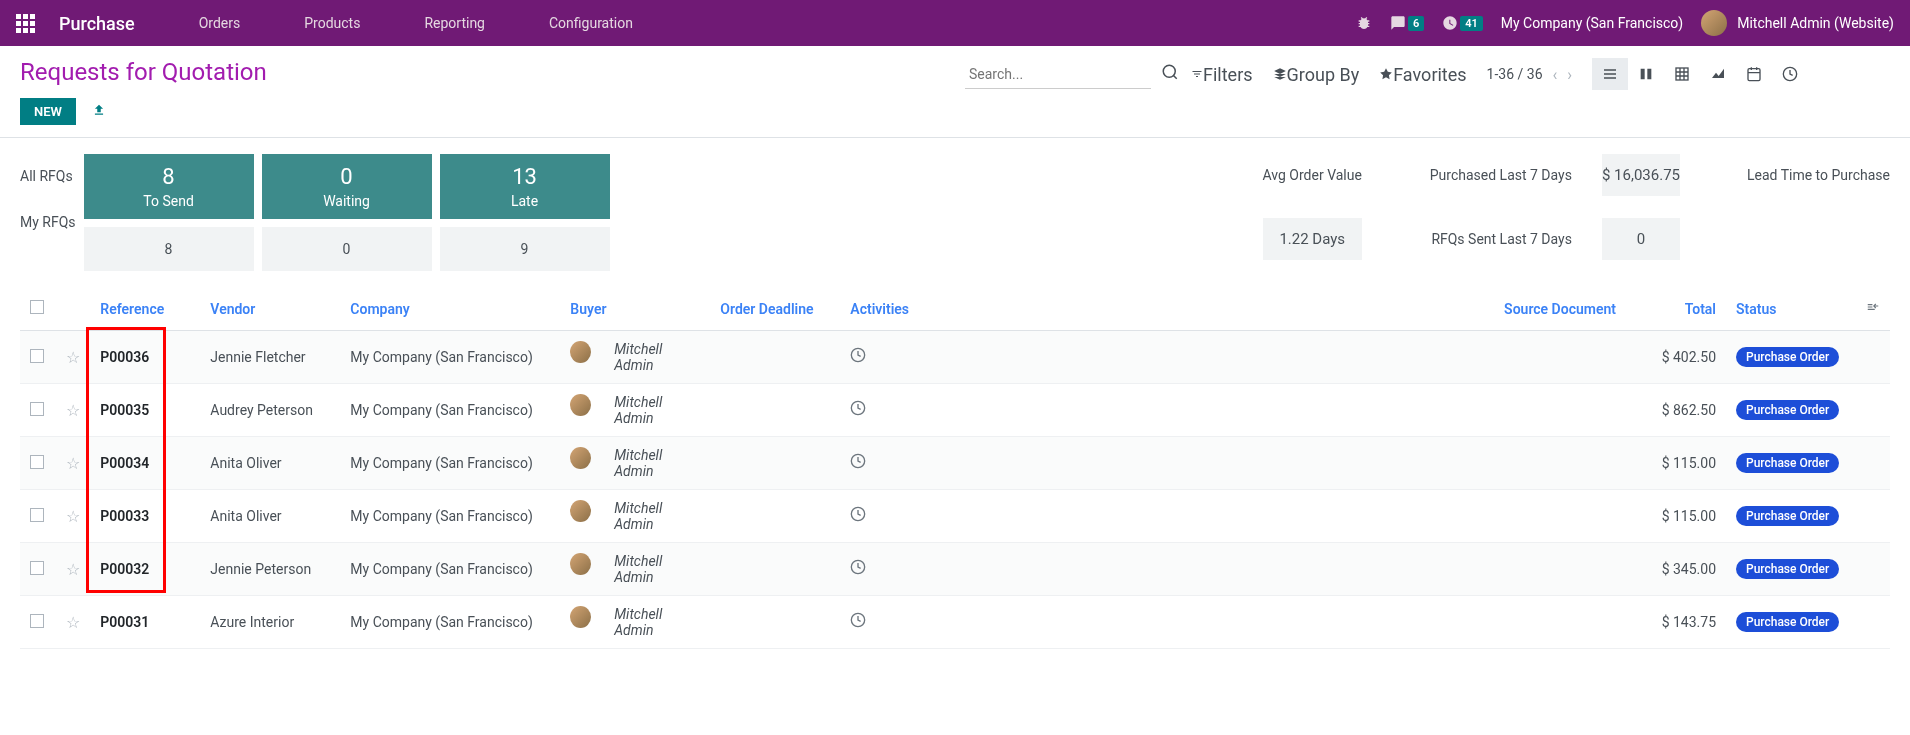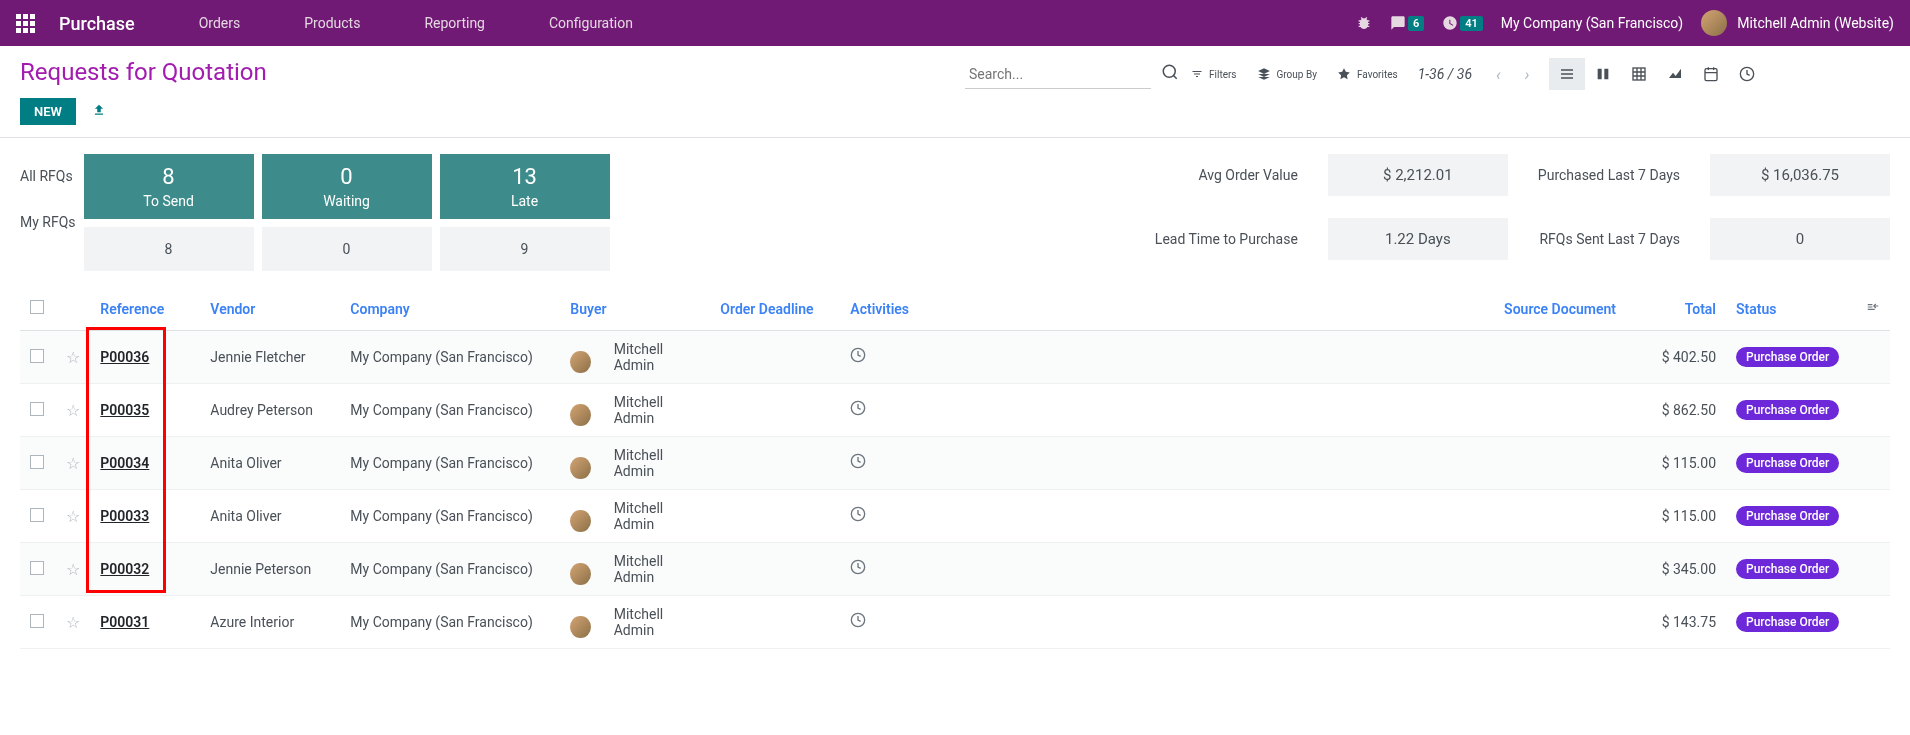--- a/index.html
+++ b/index.html
@@ -26,22 +26,22 @@
 .cp-buttons { display: flex; align-items: center; gap: 16px; }
 .btn-new { background: #017e84; color: #fff; padding: 6px 14px; font-weight: 600; font-size: 13px; border: none; cursor: pointer; }
 .btn-upload { color: #017e84; cursor: pointer; font-size: 14px; }
 
 .search-row { display: flex; align-items: center; gap: 10px; }
 .search-input { flex: 1; border: none; border-bottom: 1px solid #ccc; padding: 6px 4px; font-size: 14px; outline: none; }
 .search-icon-btn { font-size: 18px; color: #495057; cursor: pointer; }
 
 .filter-row { display: flex; align-items: center; gap: 20px; justify-content: flex-end; }
 .filter-group { display: flex; gap: 20px; margin-right: auto; }
-.filter-btn { display: flex; align-items: center; gap: 6px; color: #495057; cursor: pointer; font-size: 10px; }
-.pager { display: flex; align-items: center; gap: 24px; color: #495057; font-size: 14px; font-style: italic; }
+.filter-btn { display: flex; align-items: center; color: #495057; cursor: pointer; font-size: 18px; }
+.pager { display: flex; align-items: center; gap: 10px; color: #495057; font-size: 14px; }
 .pager-arrow { color: #adb5bd; cursor: pointer; font-size: 16px; }
 .view-buttons { display: flex; gap: 0; }
 .view-btn { width: 36px; height: 32px; display: flex; align-items: center; justify-content: center; color: #495057; cursor: pointer; font-size: 16px; }
 .view-btn.active { background: #e9ecef; }
 
 
 .dashboard { padding: 16px 20px; display: flex; gap: 40px; align-items: flex-start; }
 .dash-left { display: flex; gap: 8px; align-items: flex-start; }
 .dash-labels { display: flex; flex-direction: column; gap: 30px; padding-top: 14px; }
 .dash-label { font-size: 14px; color: #495057; white-space: nowrap; }
@@ -60,25 +60,25 @@
 .table-wrap { padding: 0 20px; }
 table { width: 100%; border-collapse: collapse; }
 thead th { text-align: left; font-weight: 600; font-size: 14px; color: #3b82f6; padding: 12px 10px; border-bottom: 1px solid #dee2e6; }
 thead th.right { text-align: right; }
 tbody tr { border-bottom: 1px solid #eef0f2; }
 tbody tr:nth-child(odd) { background: #fafbfb; }
 tbody td { padding: 10px 10px; font-size: 14px; color: #495057; vertical-align: middle; }
 tbody td.right { text-align: right; }
 .checkbox { width: 14px; height: 14px; border: 1px solid #adb5bd; display: inline-block; background: #fff; }
 .star { color: #adb5bd; font-size: 16px; cursor: pointer; }
-.ref-cell { font-weight: 600; color: #212529; text-decoration: underline; }
-.buyer-cell { display: flex; align-items: flex-end; gap: 23px; }
+.ref-cell { font-weight: 600; color: #212529; }
+.buyer-cell { display: flex; align-items: flex-start; gap: 23px; font-style: italic; }
 .avatar-sm { width: 22px; height: 22px; border-radius: 50%; background: linear-gradient(135deg, #d4a574, #8b6f47); display: inline-block; }
 .clock-icon { color: #6c757d; font-size: 16px; }
-.status-badge { background: #6d28d9; color: #fff; padding: 3px 10px; border-radius: 10px; font-size: 12px; font-weight: 500; display: inline-block; }
+.status-badge { background: #1d4ed8; color: #fff; padding: 3px 10px; border-radius: 10px; font-size: 12px; font-weight: 500; display: inline-block; }
 .opt-icon { color: #6c757d; font-size: 16px; cursor: pointer; }
 
 .highlight-box { position: absolute; border: 3px solid red; pointer-events: none; }
 
 .col-check { width: 36px; }
 .col-star { width: 30px; }
 .col-ref { width: 110px; }
 .col-vendor { width: 140px; }
 .col-company { width: 220px; }
 .col-buyer { width: 150px; }
@@ -245,21 +245,20 @@
         <div class="dash-num">13</div>
         <div class="dash-txt">Late</div>
       </div>
       <div class="dash-card dash-small">8</div>
       <div class="dash-card dash-small">0</div>
       <div class="dash-card dash-small">9</div>
     </div>
   </div>
   <div class="dash-right">
     <div class="dash-stat-label">Avg Order Value</div>
-    <div class="dash-stat-val">$ 2,212.01</div>
     <div class="dash-stat-label">Purchased Last 7 Days</div>
     <div class="dash-stat-val">$ 16,036.75</div>
     <div class="dash-stat-label">Lead Time to Purchase</div>
     <div class="dash-stat-val">1.22 Days</div>
     <div class="dash-stat-label">RFQs Sent Last 7 Days</div>
     <div class="dash-stat-val">0</div>
   </div>
 </div>
 
 <div class="table-wrap" style="position:relative;">

